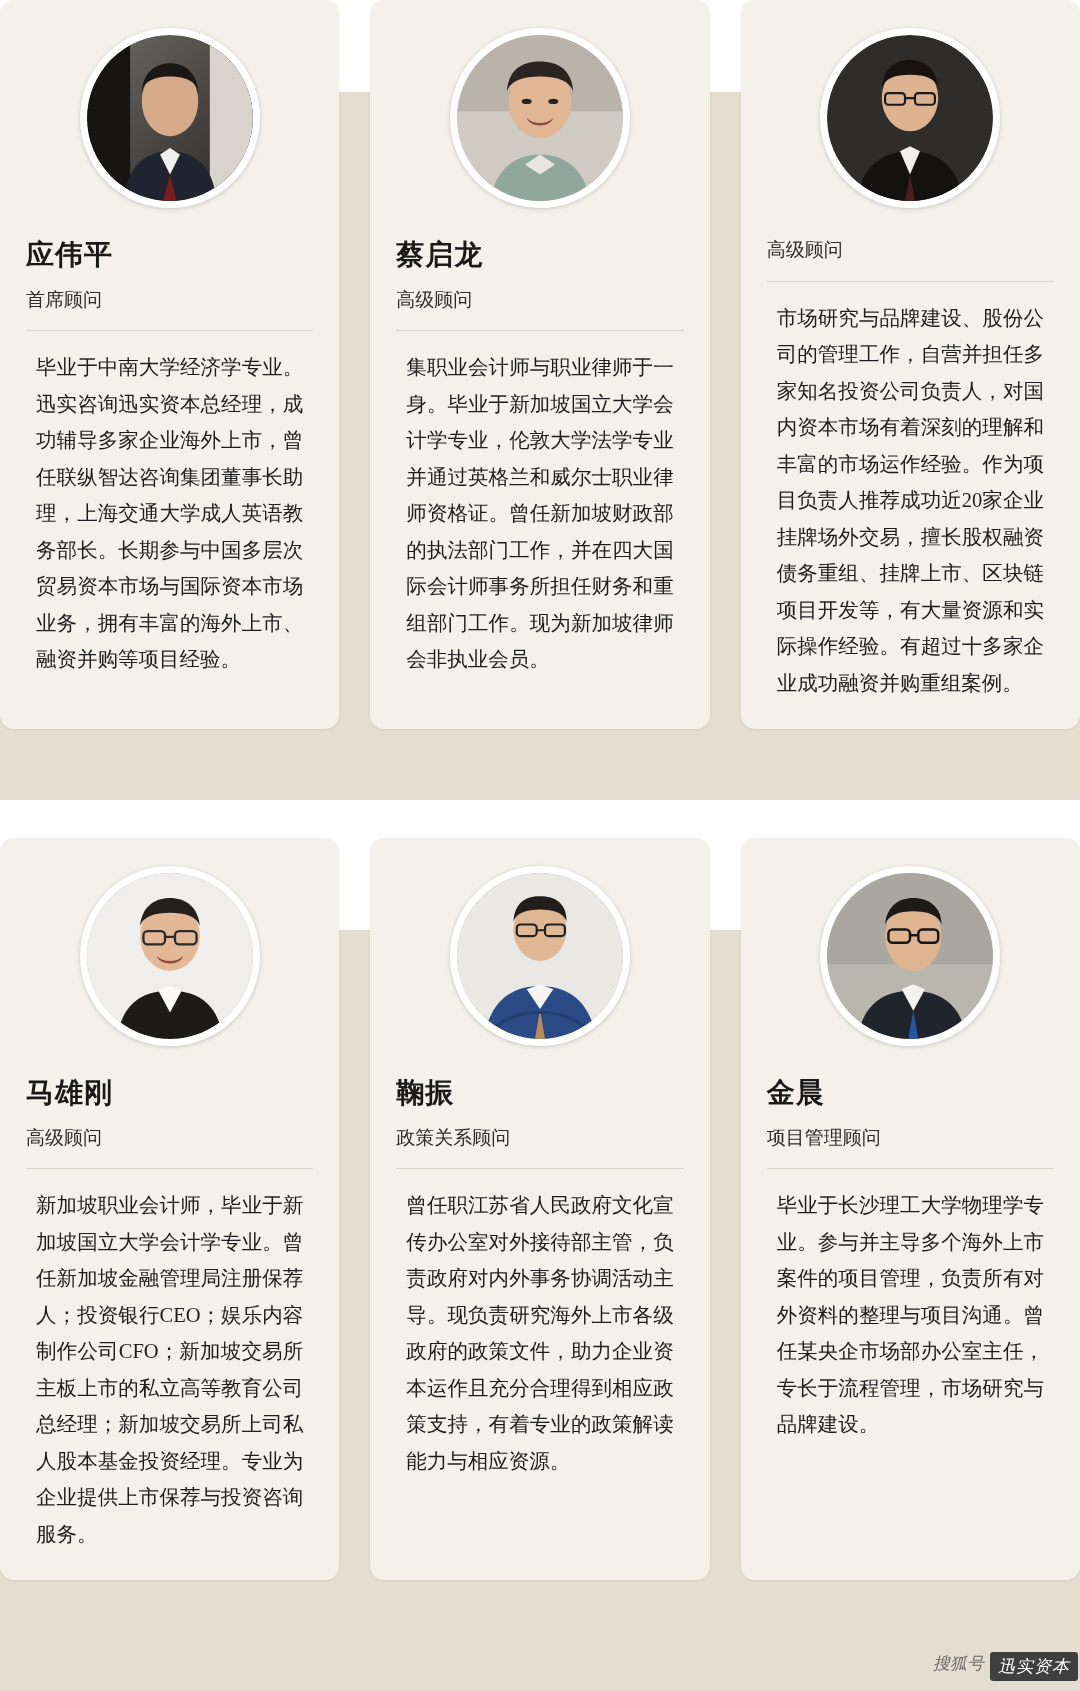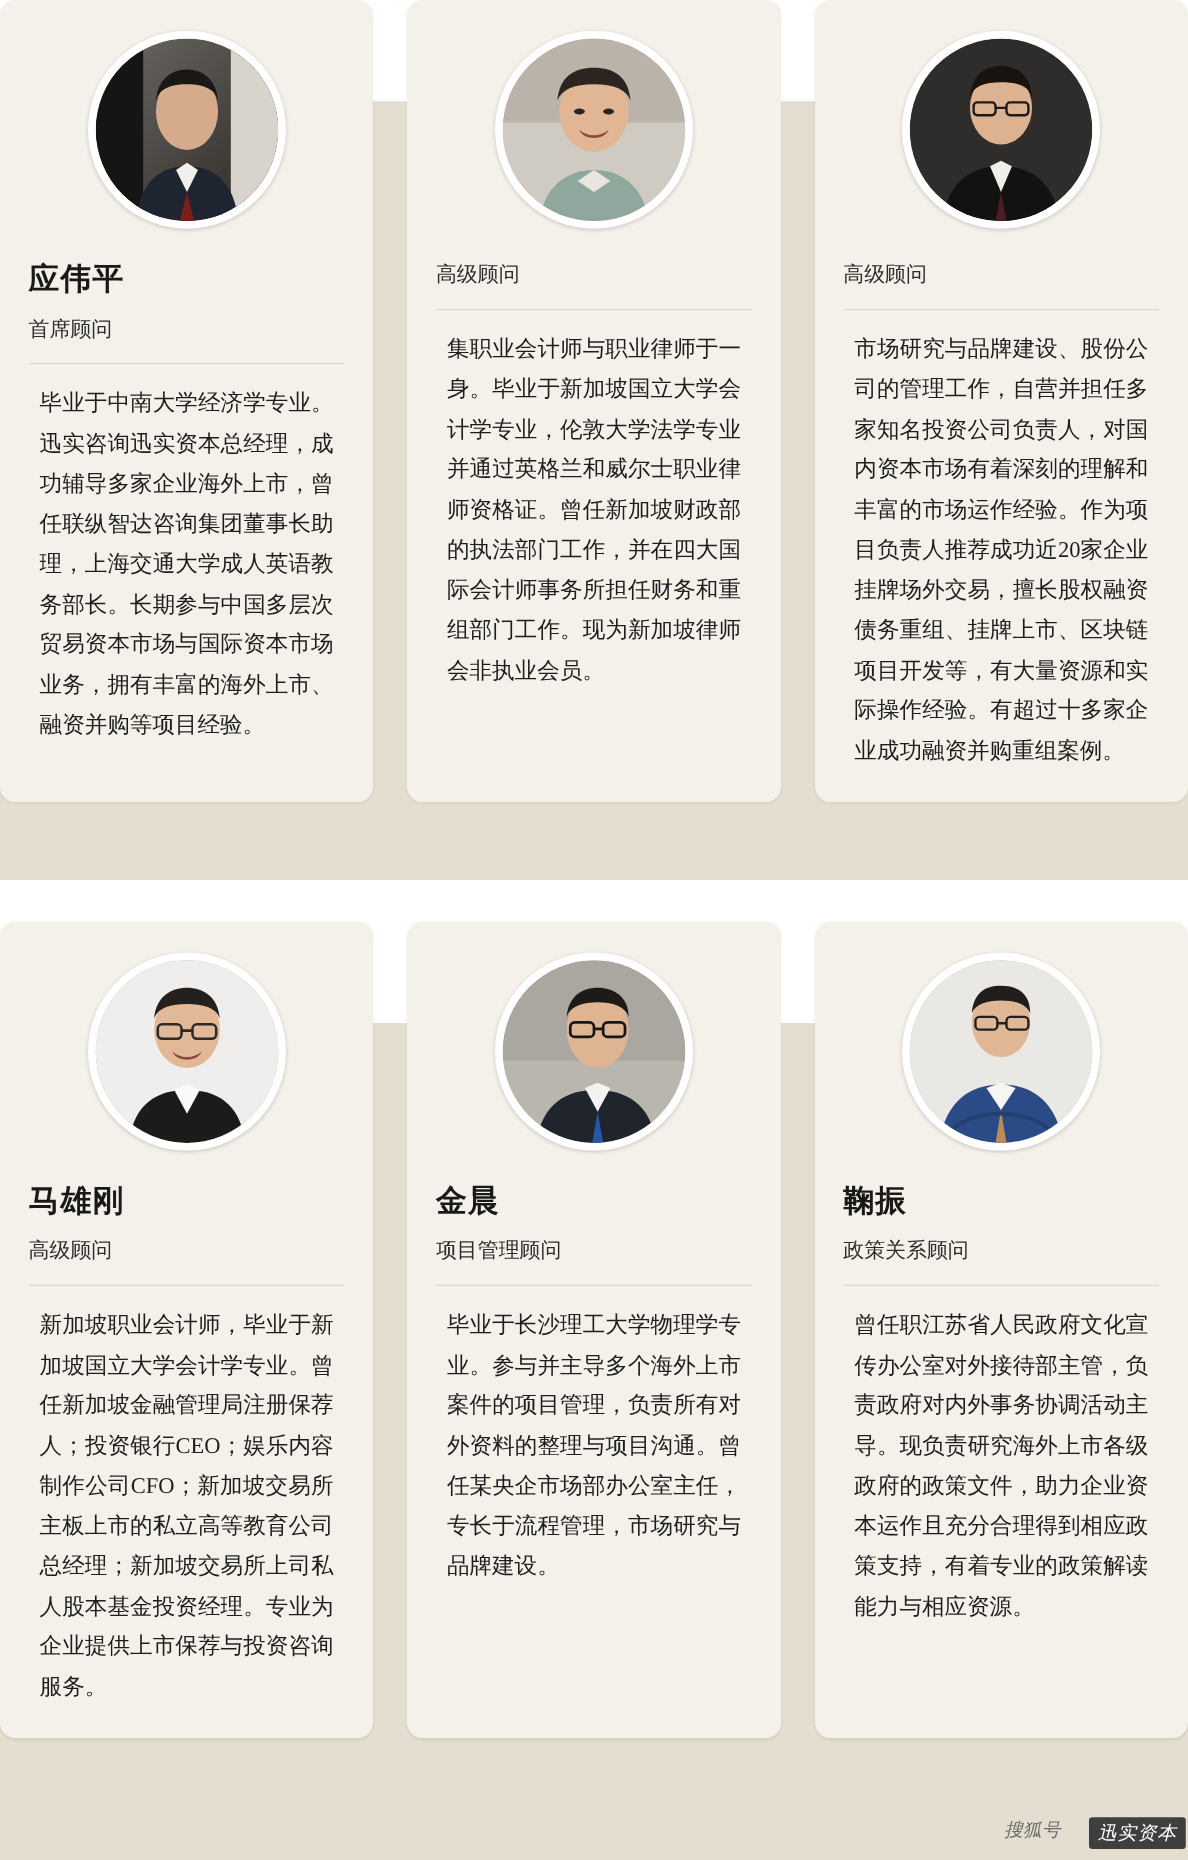--- a/index.html
+++ b/index.html
@@ -131,21 +131,20 @@
     font-family: "Liberation Sans", sans-serif;
   }
   .wm-brand {
     background: #3f3f3f;
     color: #ffffff;
     font-size: 17px;
     padding: 3px 8px;
     border-radius: 3px;
     font-family: "Liberation Sans", sans-serif;
     letter-spacing: 1px;
-    margin-left: 20px;
   }
 </style>
 </head>
 <body>
 
 <div class="page">
 
   <div class="band top"></div>
   <div class="band bottom"></div>
 
@@ -190,20 +189,21 @@
             <path d="M30 34c1-13 9-18 20-18s19 5 20 18c-2-6-9-9-20-9s-18 3-20 9z" fill="#2c2420"></path>
             <ellipse cx="42" cy="40" rx="3" ry="1.6" fill="#2b2320"></ellipse>
             <ellipse cx="58" cy="40" rx="3" ry="1.6" fill="#2b2320"></ellipse>
             <path d="M42 50c4 4 12 4 16 0-2 6-14 6-16 0z" fill="#8d4a42"></path>
             <path d="M20 100c3-20 16-28 30-28s27 8 30 28z" fill="#8fa79c"></path>
             <path d="M50 72l-9 6 9 6 9-6z" fill="#e9e6e0"></path>
           </svg>
         </div>
       </div>
       <div class="card-body">
+        <h2 class="person-name">蔡启龙</h2>
         <div class="person-title">高级顾问</div>
         <div class="divider"></div>
         <p class="person-bio">集职业会计师与职业律师于一身。毕业于新加坡国立大学会计学专业，伦敦大学法学专业并通过英格兰和威尔士职业律师资格证。曾任新加坡财政部的执法部门工作，并在四大国际会计师事务所担任财务和重组部门工作。现为新加坡律师会非执业会员。</p>
       </div>
     </div>
 
     <div class="card">
       <div class="avatar">
         <div class="photo">
           <svg viewBox="0 0 100 100" preserveAspectRatio="xMidYMid slice" aria-hidden="true">
@@ -244,20 +244,45 @@
             <path d="M18 100c3-22 16-29 32-29s29 7 32 29z" fill="#1d1b1a"></path>
             <path d="M43 71l7 13 7-13-7-3z" fill="#fbfaf8"></path>
           </svg>
         </div>
       </div>
       <div class="card-body">
         <h2 class="person-name">马雄刚</h2>
         <div class="person-title">高级顾问</div>
         <div class="divider"></div>
         <p class="person-bio">新加坡职业会计师，毕业于新加坡国立大学会计学专业。曾任新加坡金融管理局注册保荐人；投资银行CEO；娱乐内容制作公司CFO；新加坡交易所主板上市的私立高等教育公司总经理；新加坡交易所上司私人股本基金投资经理。专业为企业提供上市保荐与投资咨询服务。</p>
+      </div>
+    </div>
+
+    <div class="card row2-card">
+      <div class="avatar">
+        <div class="photo">
+          <svg viewBox="0 0 100 100" preserveAspectRatio="xMidYMid slice" aria-hidden="true">
+            <rect width="100" height="100" fill="#e9e8e5"></rect>
+            <ellipse cx="50" cy="34" rx="16" ry="19" fill="#e0b795"></ellipse>
+            <path d="M34 29c1-11 7-15 16-15s16 4 16 15c-2-5-8-7-16-7s-14 2-16 7z" fill="#211d1a"></path>
+            <rect x="36" y="31" width="12" height="7" rx="2.2" fill="none" stroke="#20201f" stroke-width="1.3"></rect>
+            <rect x="53" y="31" width="12" height="7" rx="2.2" fill="none" stroke="#20201f" stroke-width="1.3"></rect>
+            <line x1="48" y1="34.5" x2="53" y2="34.5" stroke="#20201f" stroke-width="1.3"></line>
+            <path d="M16 100c4-24 18-32 34-32s30 8 34 32z" fill="#2a4b85"></path>
+            <path d="M42 70l8 12 8-12-8-3z" fill="#f6f5f2"></path>
+            <path d="M50 82l3 18h-6z" fill="#b88b57"></path>
+            <path d="M24 92c8-6 16-8 26-8s18 2 26 8" fill="none" stroke="#22406f" stroke-width="2"></path>
+          </svg>
+        </div>
+      </div>
+      <div class="card-body">
+        <h2 class="person-name">鞠振</h2>
+        <div class="person-title">政策关系顾问</div>
+        <div class="divider"></div>
+        <p class="person-bio">曾任职江苏省人民政府文化宣传办公室对外接待部主管，负责政府对内外事务协调活动主导。现负责研究海外上市各级政府的政策文件，助力企业资本运作且充分合理得到相应政策支持，有着专业的政策解读能力与相应资源。</p>
       </div>
     </div>
 
     <div class="card row2-card">
       <div class="avatar">
         <div class="photo">
           <svg viewBox="0 0 100 100" preserveAspectRatio="xMidYMid slice" aria-hidden="true">
             <rect width="100" height="100" fill="#b9b6ae"></rect>
             <rect x="0" y="0" width="100" height="55" fill="#a9a79f"></rect>
             <ellipse cx="52" cy="38" rx="17" ry="21" fill="#dfb491"></ellipse>
@@ -272,45 +297,20 @@
         </div>
       </div>
       <div class="card-body">
         <h2 class="person-name">金晨</h2>
         <div class="person-title">项目管理顾问</div>
         <div class="divider"></div>
         <p class="person-bio">毕业于长沙理工大学物理学专业。参与并主导多个海外上市案件的项目管理，负责所有对外资料的整理与项目沟通。曾任某央企市场部办公室主任，专长于流程管理，市场研究与品牌建设。</p>
       </div>
     </div>
 
-    <div class="card row2-card">
-      <div class="avatar">
-        <div class="photo">
-          <svg viewBox="0 0 100 100" preserveAspectRatio="xMidYMid slice" aria-hidden="true">
-            <rect width="100" height="100" fill="#e9e8e5"></rect>
-            <ellipse cx="50" cy="34" rx="16" ry="19" fill="#e0b795"></ellipse>
-            <path d="M34 29c1-11 7-15 16-15s16 4 16 15c-2-5-8-7-16-7s-14 2-16 7z" fill="#211d1a"></path>
-            <rect x="36" y="31" width="12" height="7" rx="2.2" fill="none" stroke="#20201f" stroke-width="1.3"></rect>
-            <rect x="53" y="31" width="12" height="7" rx="2.2" fill="none" stroke="#20201f" stroke-width="1.3"></rect>
-            <line x1="48" y1="34.5" x2="53" y2="34.5" stroke="#20201f" stroke-width="1.3"></line>
-            <path d="M16 100c4-24 18-32 34-32s30 8 34 32z" fill="#2a4b85"></path>
-            <path d="M42 70l8 12 8-12-8-3z" fill="#f6f5f2"></path>
-            <path d="M50 82l3 18h-6z" fill="#b88b57"></path>
-            <path d="M24 92c8-6 16-8 26-8s18 2 26 8" fill="none" stroke="#22406f" stroke-width="2"></path>
-          </svg>
-        </div>
-      </div>
-      <div class="card-body">
-        <h2 class="person-name">鞠振</h2>
-        <div class="person-title">政策关系顾问</div>
-        <div class="divider"></div>
-        <p class="person-bio">曾任职江苏省人民政府文化宣传办公室对外接待部主管，负责政府对内外事务协调活动主导。现负责研究海外上市各级政府的政策文件，助力企业资本运作且充分合理得到相应政策支持，有着专业的政策解读能力与相应资源。</p>
-      </div>
-    </div>
-
   </div>
 
   <div class="watermark">
     <span class="wm-text">搜狐号</span>
     <span class="wm-brand">迅实资本</span>
   </div>
 
 </div>
 
 </body></html>

